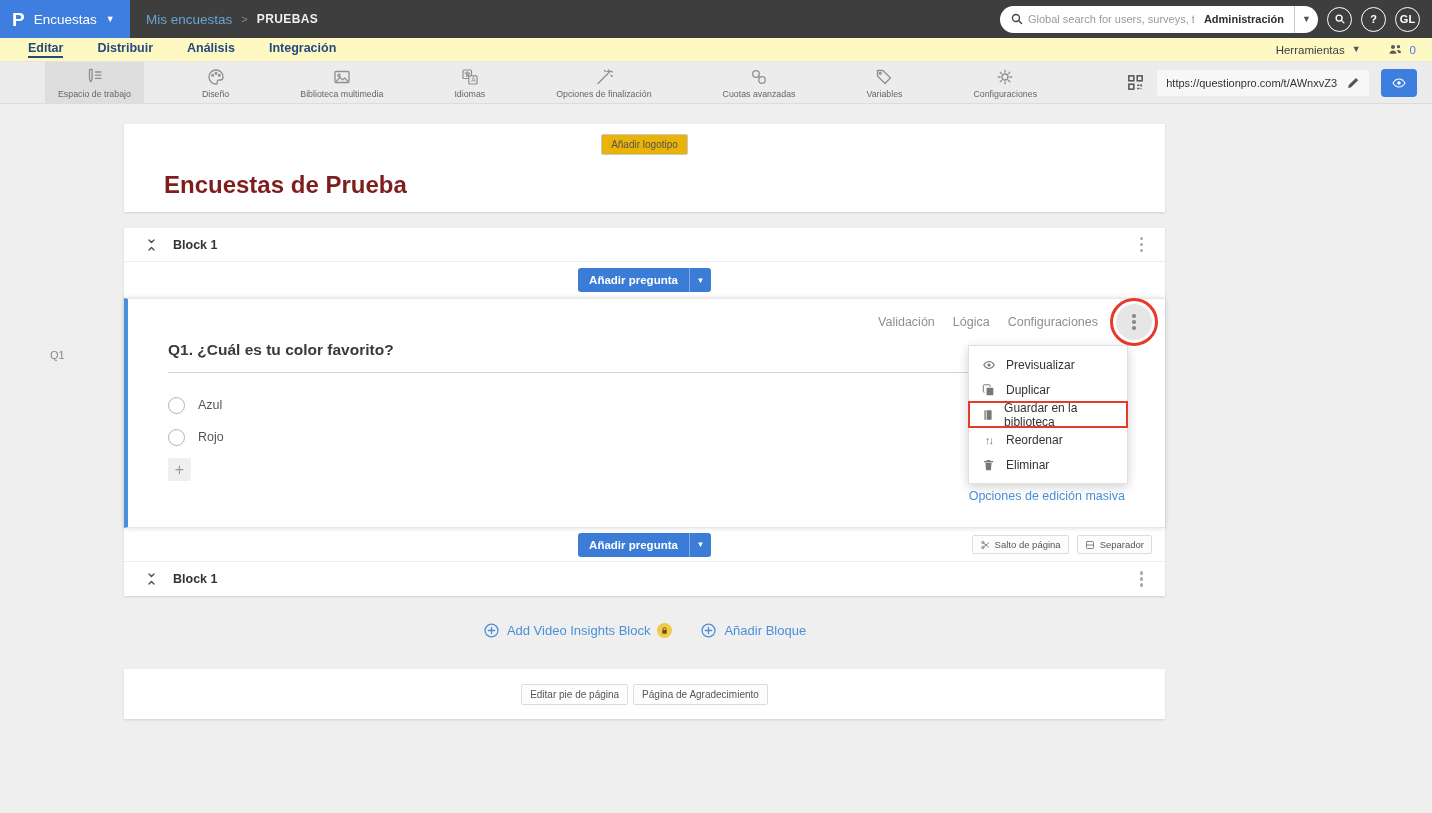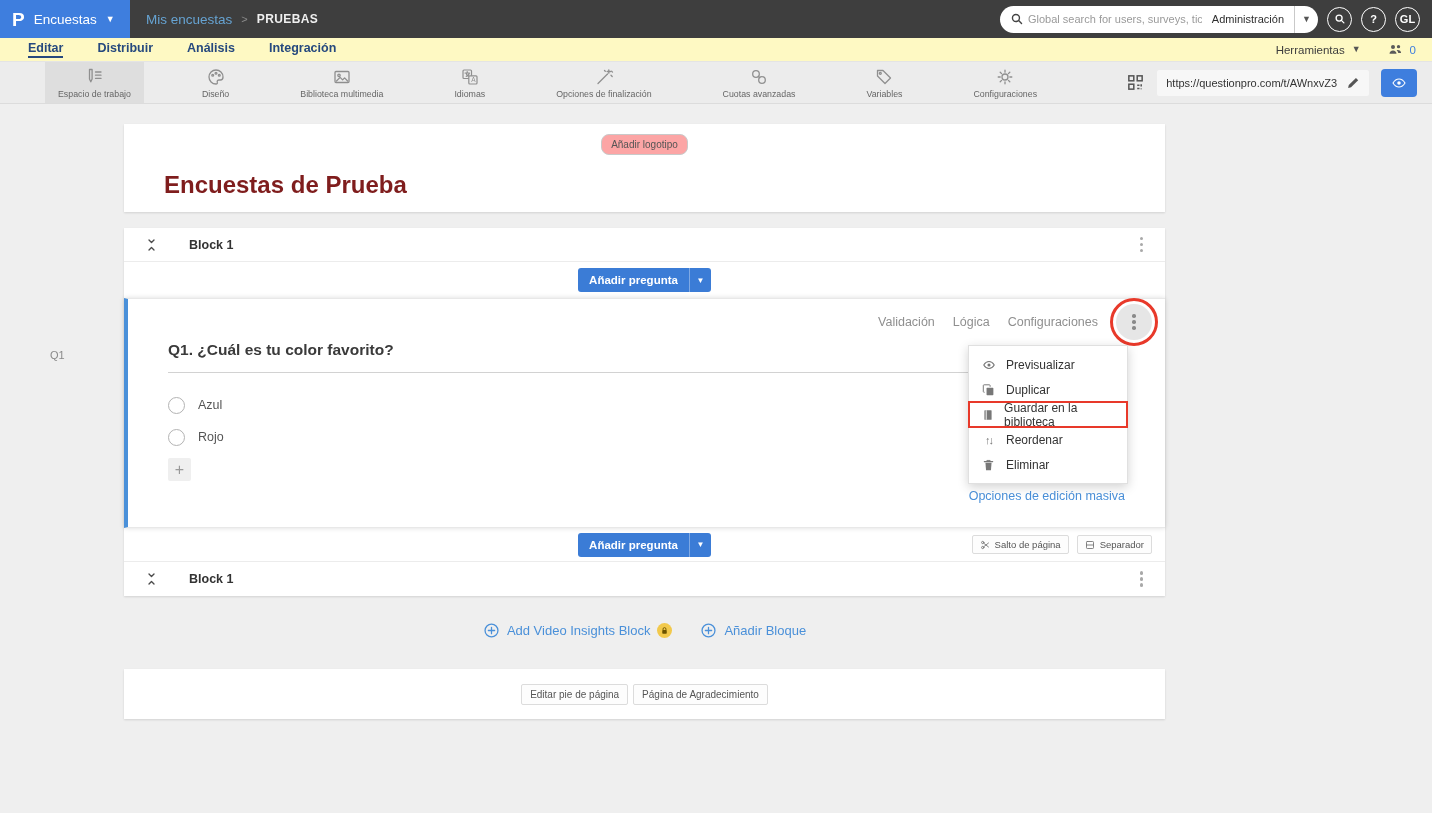--- a/index.html
+++ b/index.html
@@ -15,21 +15,21 @@
   .caret { font-size:9px; line-height:1; }
   .breadcrumb { display:flex; align-items:center; gap:9px; margin-left:16px; font-size:13.5px; }
   .crumb-parent { color:#66a3d2; }
   .crumb-sep { color:#8a8a8a; font-size:11px; }
   .crumb-current { color:#efefef; font-size:12px; font-weight:700; letter-spacing:.4px; }
   .topbar-right { margin-left:auto; display:flex; align-items:center; gap:9px; padding-right:12px; }
   .search-pill { background:#fff; border-radius:14px; height:27px; width:318px; display:flex; align-items:center; overflow:hidden; }
   .search-pill .mag { color:#444; padding:0 4px 0 10px; }
   .search-pill input { flex:1; border:none; outline:none; font-size:11px; color:#333; font-family:inherit; min-width:0; }
   .search-pill input::placeholder { color:#9a9a9a; }
-  .admin-label { font-size:11px; font-weight:400; color:#2e2e2e; padding:0 10px; white-space:nowrap; }
+  .admin-label { font-size:11px; font-weight:700; color:#2e2e2e; padding:0 10px; white-space:nowrap; }
   .admin-caret { border-left:1px solid #c9c9c9; align-self:stretch; width:24px; display:flex; align-items:center; justify-content:center; color:#555; font-size:9px; }
   .circle-btn { width:25px; height:25px; border:1.5px solid #fff; border-radius:50%; color:#fff; display:flex; align-items:center; justify-content:center; font-size:11px; font-weight:700; flex:none; }
 
   
   .nav2 { height:24px; background:#fef9c3; border-bottom:1px solid #e4e4e4; display:flex; align-items:center; padding:0 16px 0 28px; }
   .nav-tabs { display:flex; gap:34px; }
   .nav-tab { font-size:12.5px; font-weight:700; color:#26497e; padding-bottom:1px; cursor:pointer; }
   .nav-tab.active { border-bottom:2px solid #26497e; }
   .nav2-right { margin-left:auto; display:flex; align-items:center; gap:26px; }
   .tools-label { font-size:11.5px; color:#3d3d3d; display:flex; align-items:center; gap:7px; }
@@ -47,25 +47,25 @@
   .url-pill { background:#f7f7f7; border:1px solid #ececec; border-radius:3px; height:28px; display:flex; align-items:center; gap:9px; padding:0 9px; }
   .url-text { font-size:11px; color:#333; white-space:nowrap; }
   .pencil-wrap { color:#555; }
   .eye-btn { width:36px; height:28px; background:#3e7ede; border-radius:4px; display:flex; align-items:center; justify-content:center; color:#fff; cursor:pointer; }
 
   
   .content { position:absolute; left:124px; top:124px; width:1041px; }
   .card { background:#fff; box-shadow:0 1px 2px rgba(0,0,0,.12); }
 
   .survey-card { height:88px; padding-top:10px; position:relative; margin-bottom:16px; }
-  .add-logo-btn { display:block; margin:0 auto; background:#fca5a5; border:1px solid #c9c9c9; border-radius:8px; font-size:10px; color:#555; padding:4px 9px; font-family:inherit; cursor:pointer; }
+  .add-logo-btn { display:block; margin:0 auto; background:#eab308; border:1px solid #c9c9c9; border-radius:2px; font-size:10px; color:#555; padding:4px 9px; font-family:inherit; cursor:pointer; }
   .survey-title { margin:16px 0 0 40px; color:#7f1d1d; font-size:24px; font-weight:700; }
 
   .block-header { height:34px; display:flex; align-items:center; padding:0 18px 0 20px; border-bottom:1px solid #ececec; }
-  .block-label { margin-left:30px; font-size:12.5px; font-weight:700; color:#333; }
+  .block-label { margin-left:14px; font-size:12.5px; font-weight:700; color:#333; }
   .kebab { margin-left:auto; display:flex; flex-direction:column; gap:2.5px; padding:4px; cursor:pointer; }
   .kebab .dot { width:3.5px; height:3.5px; border-radius:50%; background:#a9a9a9; }
 
   .addq-row { height:36px; display:flex; align-items:center; justify-content:center; position:relative; }
   .btn-addq { display:flex; background:#3b7cd6; border-radius:3px; color:#fff; height:24px; cursor:pointer; }
   .btn-addq-main { padding:12px 11px; display:flex; align-items:center; font-size:11.5px; font-weight:700; }
   .btn-addq-caret { width:22px; border-left:1px solid rgba(255,255,255,.35); display:flex; align-items:center; justify-content:center; font-size:8px; }
 
   .question-card { position:relative; height:230px; background:#fff; border-top:1px solid #e8e8e8; border-bottom:1px solid #e8e8e8; border-left:4px solid #4a90d9; box-shadow:0 0 5px rgba(0,0,0,.14); }
   .q-links-row { position:absolute; top:5px; right:13px; display:flex; align-items:center; gap:18px; }

